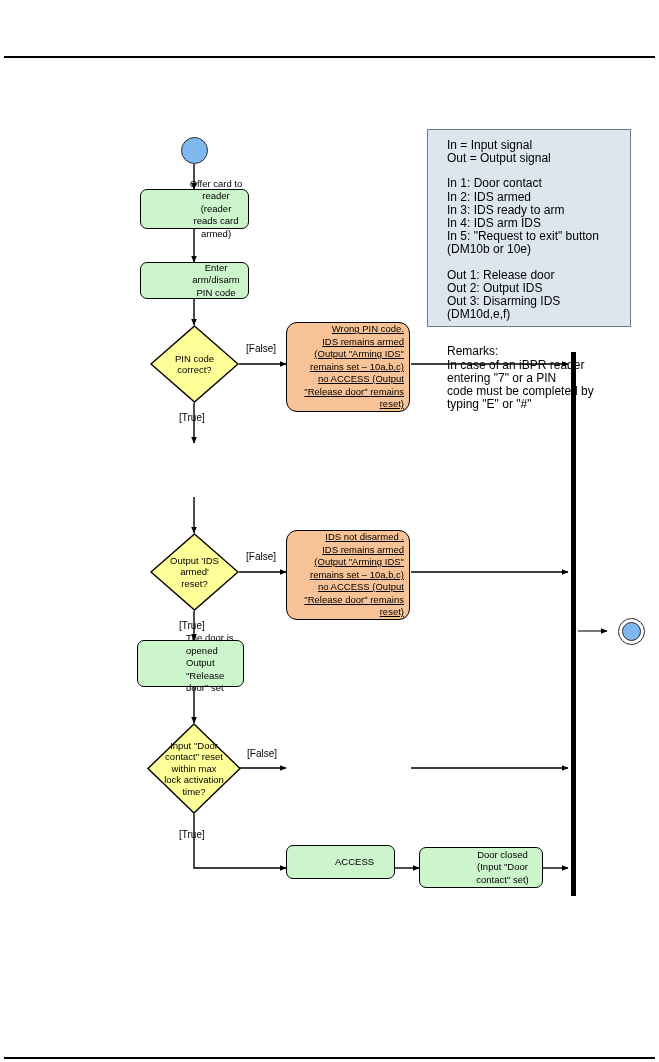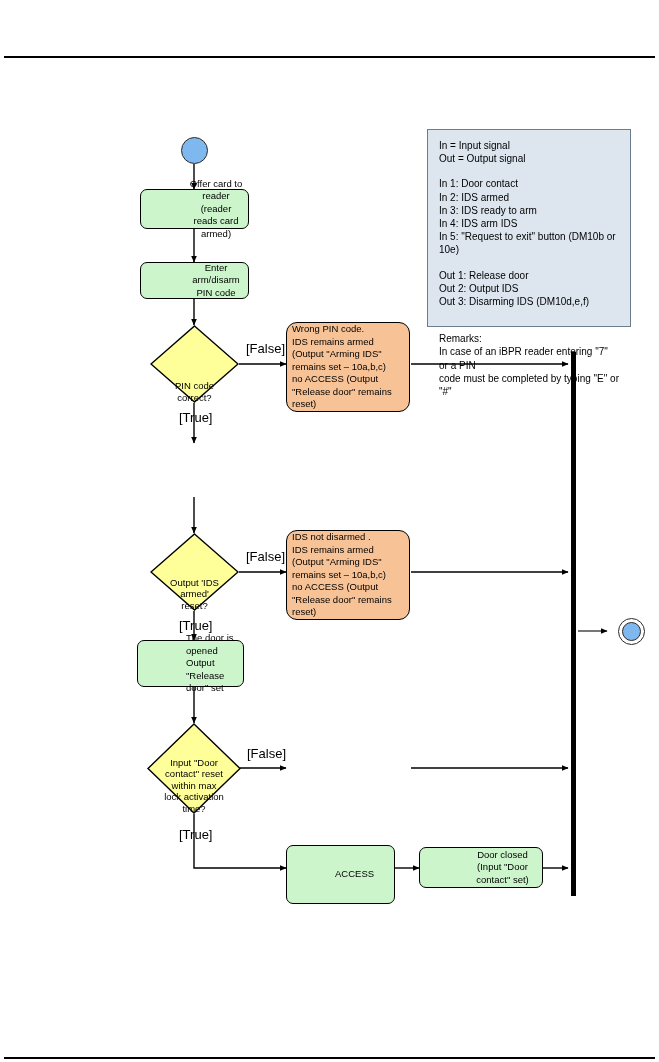--- a/index.html
+++ b/index.html
@@ -48,28 +48,28 @@
 
   .action {
     border-radius: 7px;
     background: #ccf5cc;
     padding-left: 48px;
   }
   .action-alt {
     border-radius: 11px;
     background: #f7c396;
   }
-  .action-alt span { text-align: left; }
+  .action-alt span { text-align: right; text-decoration: underline; }
   .text-left span { text-align: left; }
 
   
   .decision {
     position: absolute;
     display: flex;
-    align-items: flex-end;
+    align-items: center;
     justify-content: center;
   }
   .decision .dia-shape {
     position: absolute;
     left: 0; top: 0;
     width: 100%; height: 100%;
   }
   .decision .dia-label {
     position: relative;
     z-index: 2;
@@ -109,31 +109,31 @@
     position: absolute;
     background: #000000;
   }
 
   
   .legend {
     position: absolute;
     box-sizing: border-box;
     background: #dde6ef;
     border: 1px solid #6b7d8f;
-    padding: 9px 11px;
-    font-size: 10px;
+    padding: 9px 19px;
+    font-size: 12px;
     line-height: 13.2px;
     color: #000000;
   }
   .legend .blank { height: 12px; }
 
   
   .guard {
     position: absolute;
-    font-size: 13px;
+    font-size: 10px;
     line-height: 11px;
     color: #000000;
     white-space: nowrap;
   }
 
   
   #wires {
     position: absolute;
     left: 0; top: 0;
     width: 659px;
@@ -220,21 +220,21 @@
 
 
   <div class="node action text-left" style="left:137px; top:640px; width:107px; height:47px;">
     <span>
         <div>The door is opened</div>
         <div>Output "Release</div>
         <div>door" set</div>
       </span>
   </div>
 
-  <div class="node action text-left" style="left:286px; top:845px; width:109px; height:59px;">
+  <div class="node action text-left" style="left:286px; top:845px; width:109px; height:34px;">
     <span>
         <div>ACCESS</div>
       </span>
   </div>
 
   <div class="node action" style="left:419px; top:847px; width:124px; height:41px;">
     <span>
         <div>Door closed</div>
         <div>(Input "Door contact" set)</div>
       </span>

